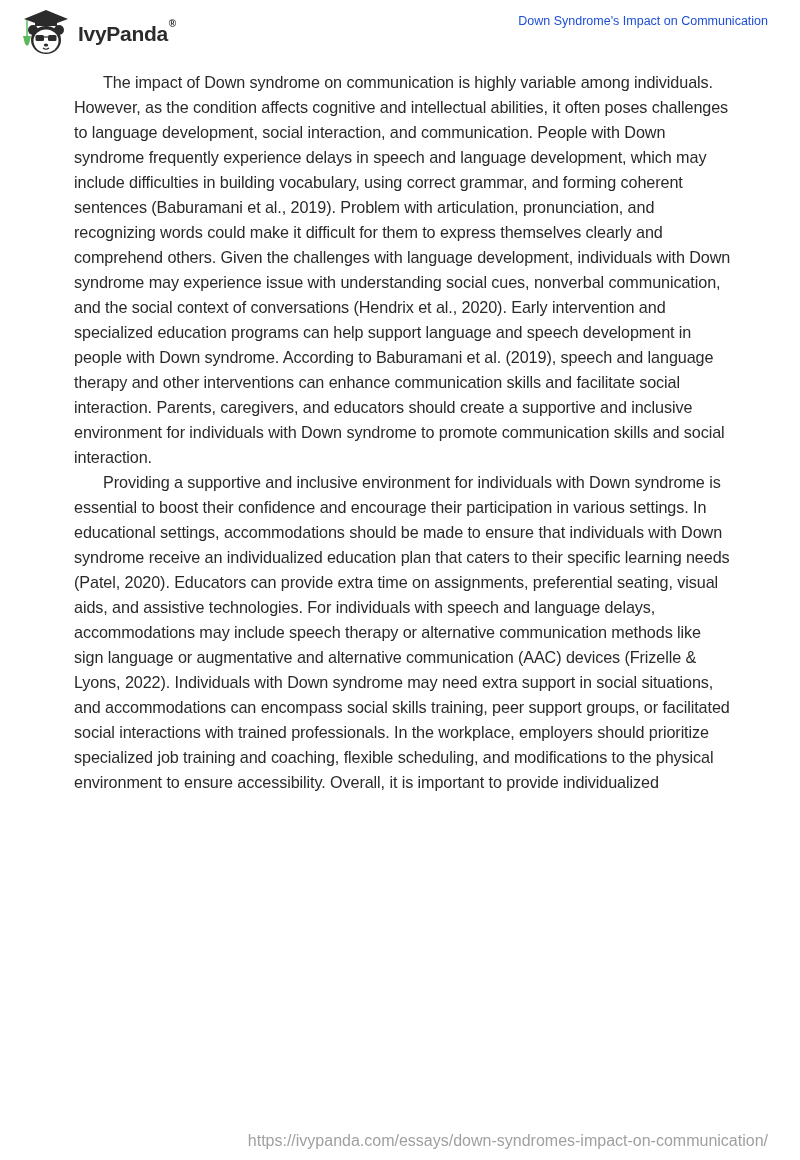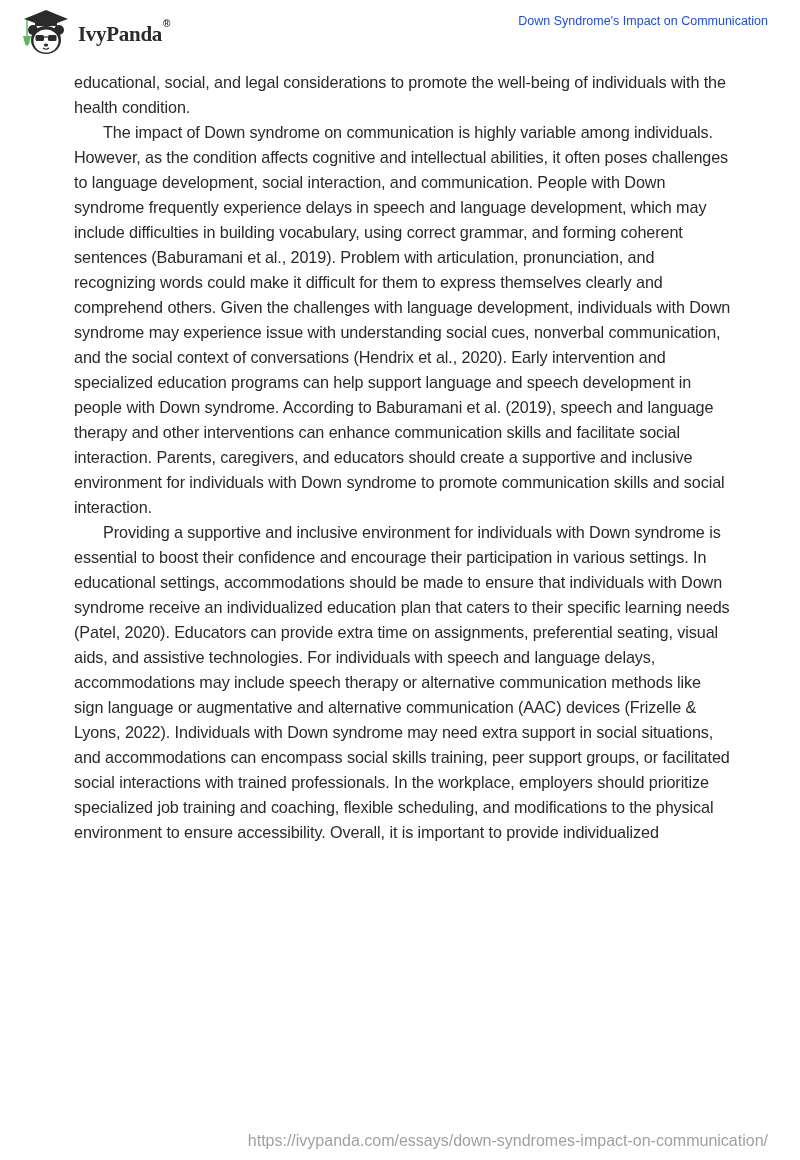--- a/index.html
+++ b/index.html
@@ -27,21 +27,21 @@
       display: flex;
       align-items: center;
       text-decoration: none;
     }
     .logo-icon {
       width: 56px;
       height: 48px;
       display: block;
     }
     .logo-text {
-      font-family: Liberation Serif, serif;
+      font-family: Liberation Sans, sans-serif;
       font-weight: bold;
       font-size: 21px;
       color: #2b2b2b;
       margin-left: 4px;
       letter-spacing: -0.3px;
       position: relative;
       top: 2px;
     }
     .logo-reg {
       font-family: "Liberation Sans", sans-serif;
@@ -118,21 +118,20 @@
       <ellipse cx="28" cy="37" rx="2.2" ry="1.5" fill="#2b2b2b"></ellipse>
       <path d="M25,40 Q28,42.5 31,40" stroke="#2b2b2b" stroke-width="1.1" fill="none"></path>
     </svg>
     <span class="logo-text">IvyPanda</span>
     <span class="logo-reg">®</span>
   </a>
   <div class="header-title">Down Syndrome's Impact on Communication</div>
 </header>
 
 <main class="content">
-  <p class="body-text">educational, social, and legal considerations to promote the well-being of individuals with the health condition.</p>
 
   <section>
     <p class="body-text indent">The impact of Down syndrome on communication is highly variable among individuals. However, as the condition affects cognitive and intellectual abilities, it often poses challenges to language development, social interaction, and communication. People with Down syndrome frequently experience delays in speech and language development, which may include difficulties in building vocabulary, using correct grammar, and forming coherent sentences (Baburamani et al., 2019). Problem with articulation, pronunciation, and recognizing words could make it difficult for them to express themselves clearly and comprehend others. Given the challenges with language development, individuals with Down syndrome may experience issue with understanding social cues, nonverbal communication, and the social context of conversations (Hendrix et al., 2020). Early intervention and specialized education programs can help support language and speech development in people with Down syndrome. According to Baburamani et al. (2019), speech and language therapy and other interventions can enhance communication skills and facilitate social interaction. Parents, caregivers, and educators should create a supportive and inclusive environment for individuals with Down syndrome to promote communication skills and social interaction.</p>
   </section>
 
   <section>
     <p class="body-text indent">Providing a supportive and inclusive environment for individuals with Down syndrome is essential to boost their confidence and encourage their participation in various settings. In educational settings, accommodations should be made to ensure that individuals with Down syndrome receive an individualized education plan that caters to their specific learning needs (Patel, 2020). Educators can provide extra time on assignments, preferential seating, visual aids, and assistive technologies. For individuals with speech and language delays, accommodations may include speech therapy or alternative communication methods like sign language or augmentative and alternative communication (AAC) devices (Frizelle &amp; Lyons, 2022). Individuals with Down syndrome may need extra support in social situations, and accommodations can encompass social skills training, peer support groups, or facilitated social interactions with trained professionals. In the workplace, employers should prioritize specialized job training and coaching, flexible scheduling, and modifications to the physical environment to ensure accessibility. Overall, it is important to provide individualized</p>
   </section>
 </main>
 

